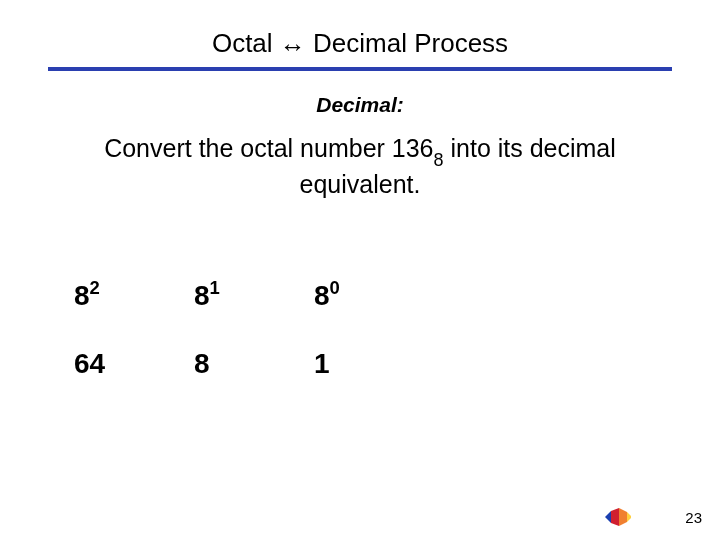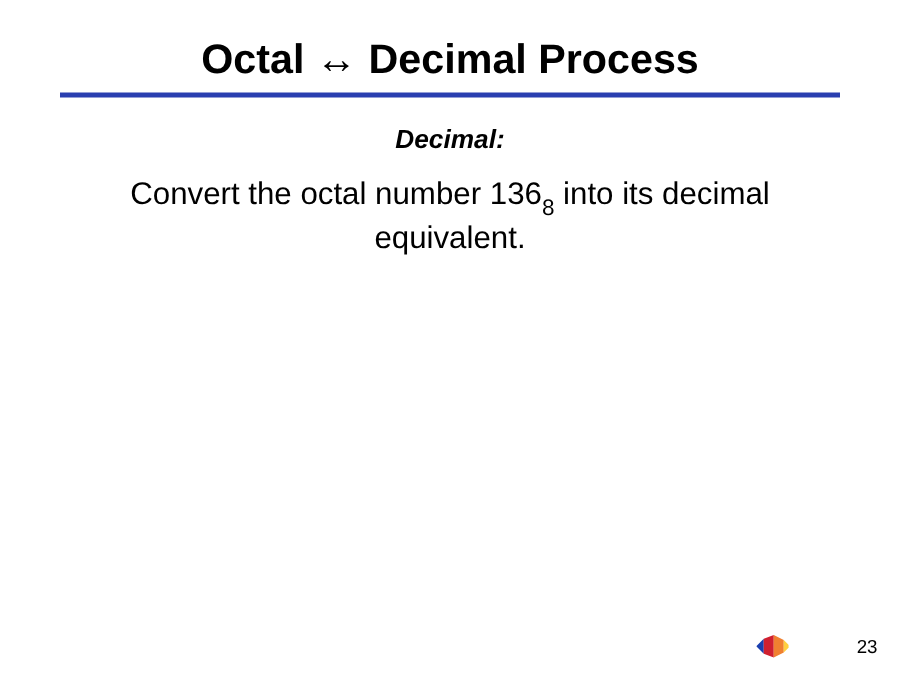--- a/index.html
+++ b/index.html
@@ -12,22 +12,22 @@
     position: relative;
     overflow: hidden;
   }
   .slide {
     width: 100%;
     height: 100%;
     padding: 28px 48px 0 48px;
     position: relative;
   }
   .title {
-    font-size: 33px;
-    font-weight: bold;
+    font-size: 26px;
+    font-weight: normal;
     text-align: center;
     margin-bottom: 8px;
   }
   .underline {
     border-bottom: 4px solid #2a3fb0;
     margin-bottom: 22px;
   }
   .example-label {
     font-style: italic;
     font-weight: bold;
@@ -88,20 +88,35 @@
 
   <div class="title">Octal ↔ Decimal Process</div>
   <div class="underline"></div>
 
   <div class="example-label">Decimal:</div>
 
   <div class="prompt">
     <span>Convert the octal number 136</span><span class="subnum">8</span><span> into its decimal equivalent.</span>
   </div>
 
+  <div class="table">
+    <div class="cell">
+      <span>8</span><span class="sup">2</span>
+    </div>
+    <div class="cell">
+      <span>8</span><span class="sup">1</span>
+    </div>
+    <div class="cell">
+      <span>8</span><span class="sup">0</span>
+    </div>
+
+    <div class="cell">64</div>
+    <div class="cell">8</div>
+    <div class="cell">1</div>
+  </div>
 
   <div class="footer">
     <svg class="logo" viewBox="0 0 26 22">
       <polygon points="0,11 6,5 6,17" fill="#1a3fb0"></polygon>
       <polygon points="6,5 14,2 14,20 6,17" fill="#d02030"></polygon>
       <polygon points="14,2 22,6 22,16 14,20" fill="#f08030"></polygon>
       <polygon points="22,6 26,10 26,12 22,16" fill="#ffd040"></polygon>
     </svg>
     <span class="pagenum">23</span>
   </div>

